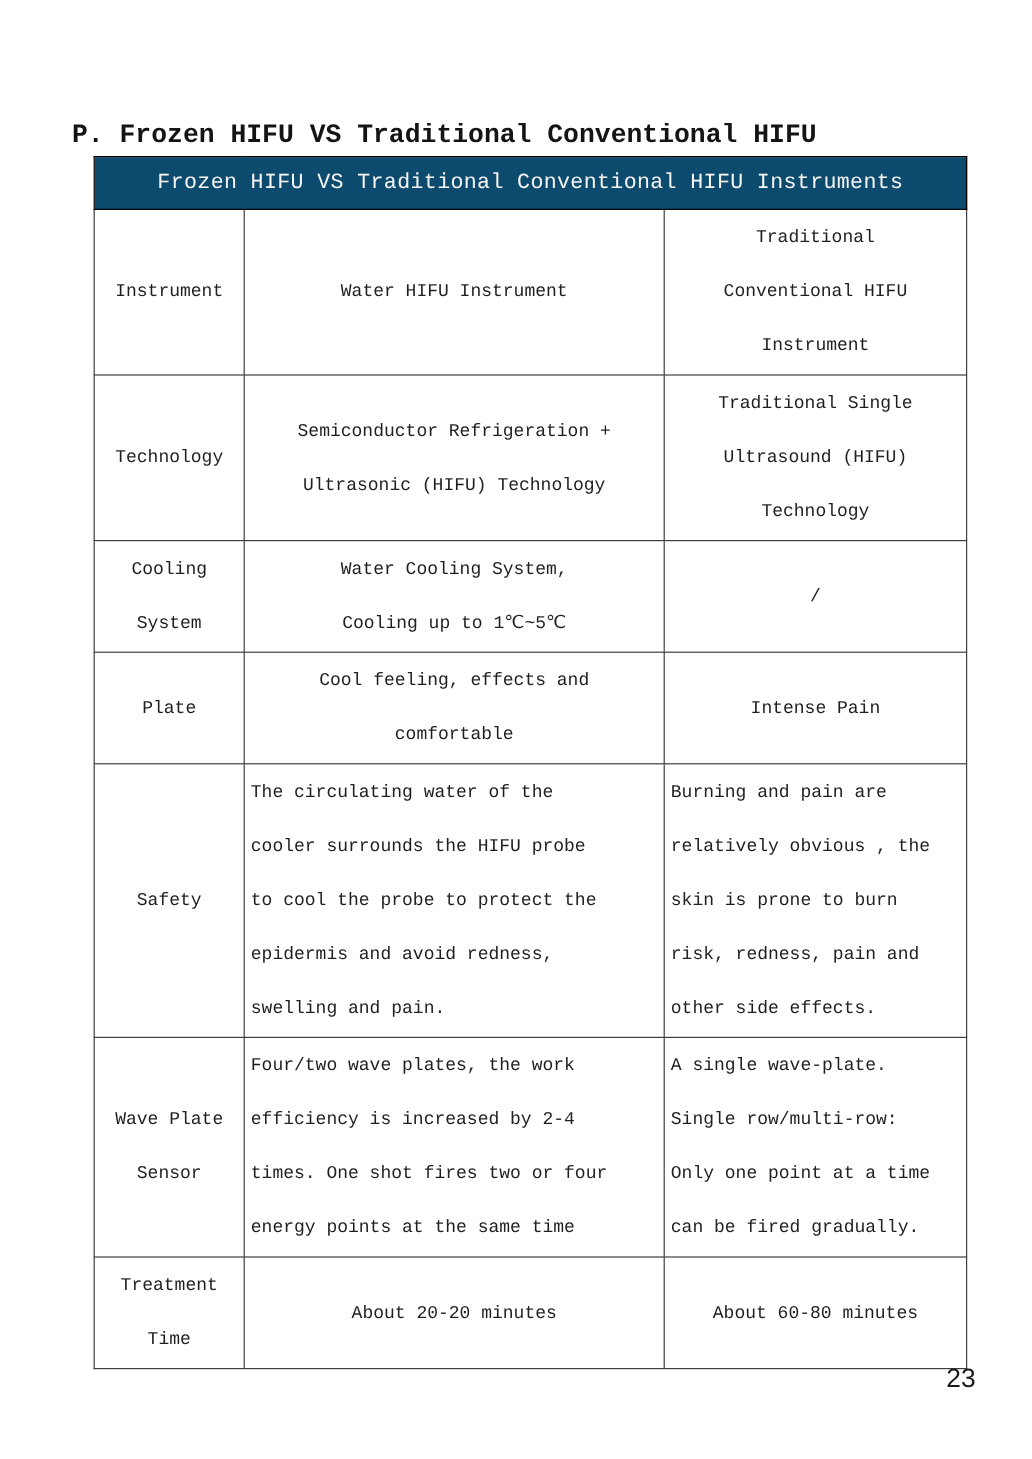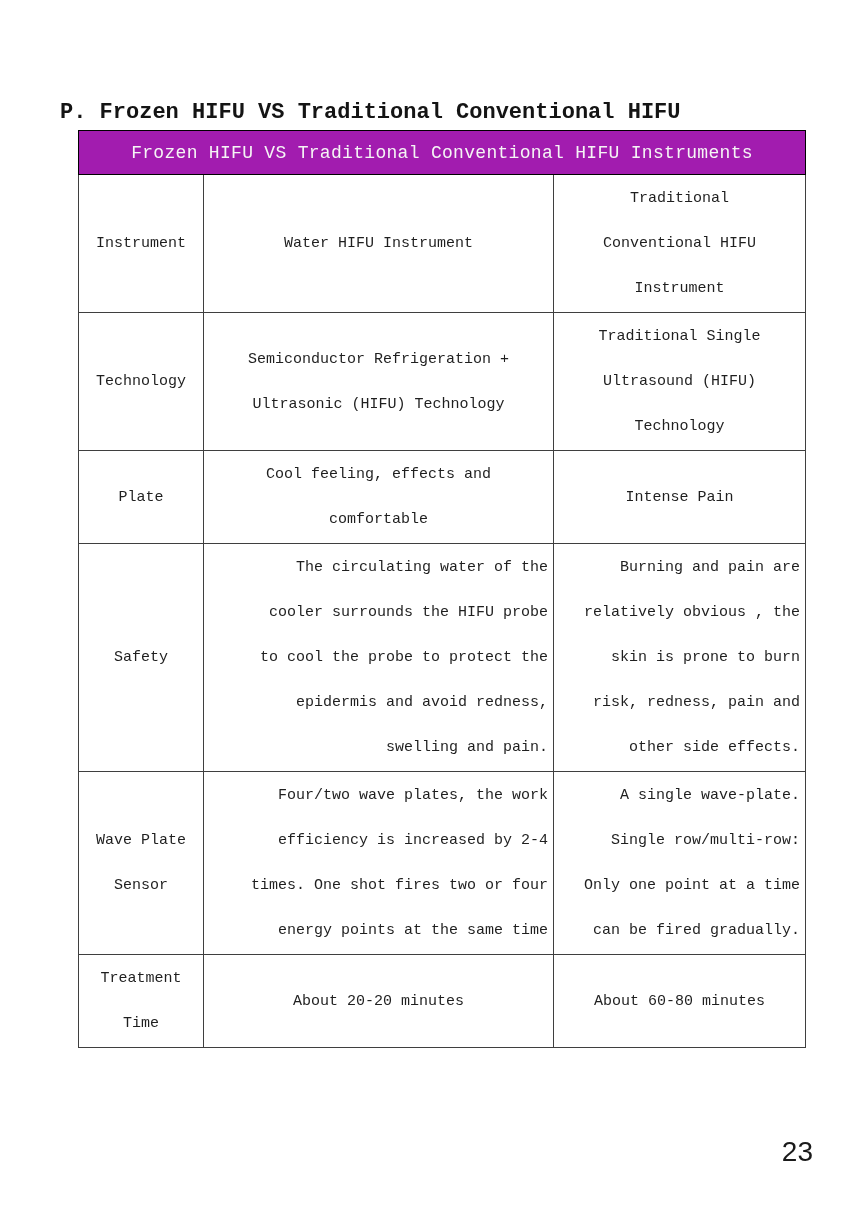--- a/index.html
+++ b/index.html
@@ -30,48 +30,48 @@
   }
   table.cmp {
     position: absolute;
     left: 78px;
     top: 130px;
     width: 727px;
     border-collapse: collapse;
     table-layout: fixed;
   }
   .thbar {
-    background: #a21caf;
+    background: #0c4a6e;
     color: #f5f5f5;
     font-weight: normal;
     font-size: 18px;
     height: 41px;
     text-align: center;
     vertical-align: middle;
     border: 1px solid #000000;
     letter-spacing: 0.3px;
   }
   td {
     border: 1px solid #3f3f3f;
     font-size: 15px;
     line-height: 45px;
     color: #1f1f1f;
     text-align: center;
     vertical-align: middle;
     white-space: pre-line;
     padding: 1px 5px;
   }
   td.al {
-    text-align: right;
+    text-align: left;
   }
   .pagenum {
     position: absolute;
     right: 47px;
     top: 1136px;
-    font-size: 28px;
+    font-size: 22px;
     color: #1a1a1a;
     font-family: "Liberation Sans", sans-serif;
   }
 </style>
 </head>
 <body>
 
 <div class="page">
 
   <h1 class="heading">P. Frozen HIFU VS Traditional Conventional HIFU</h1>
@@ -98,20 +98,27 @@
 
   <tr>
     <td>Technology</td>
     <td>Semiconductor Refrigeration +
 Ultrasonic (HIFU) Technology</td>
     <td>Traditional Single
 Ultrasound (HIFU)
 Technology</td>
   </tr>
 
+  <tr>
+    <td>Cooling
+System</td>
+    <td>Water Cooling System,
+Cooling up to 1℃~5℃</td>
+    <td>/</td>
+  </tr>
 
   <tr>
     <td>Plate</td>
     <td>Cool feeling, effects and
 comfortable</td>
     <td>Intense Pain</td>
   </tr>
 
   <tr>
     <td>Safety</td>

